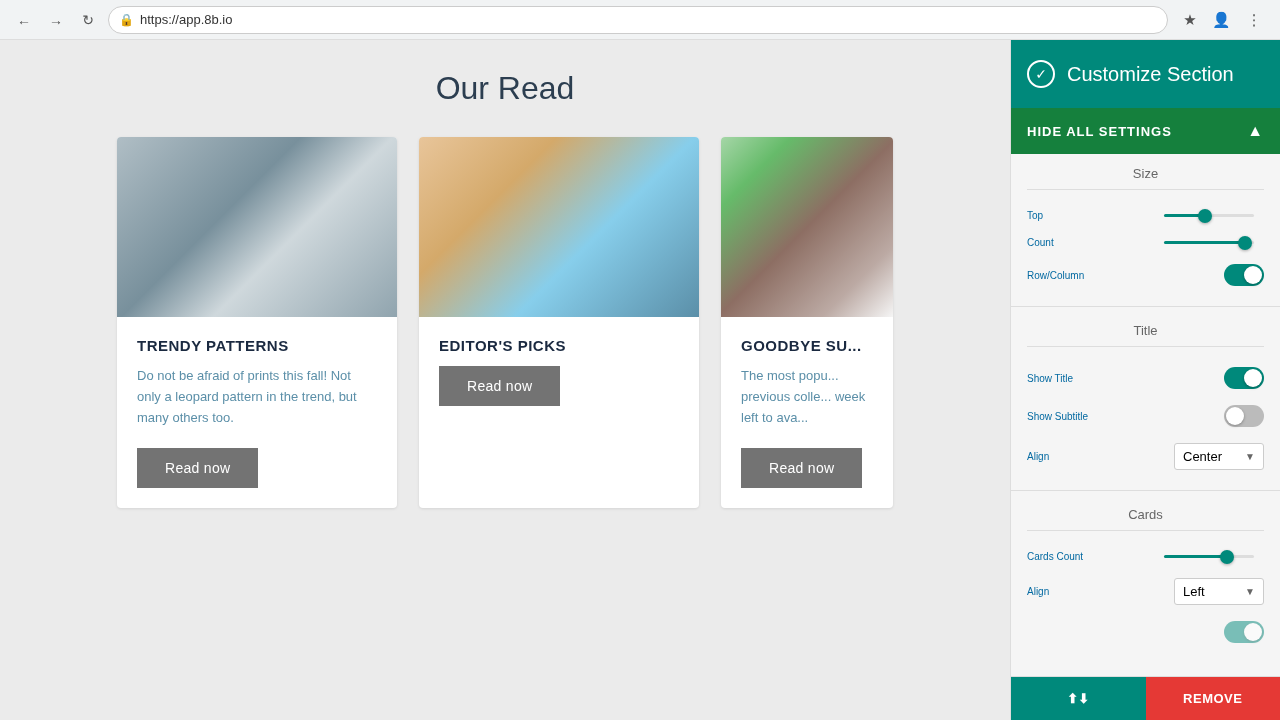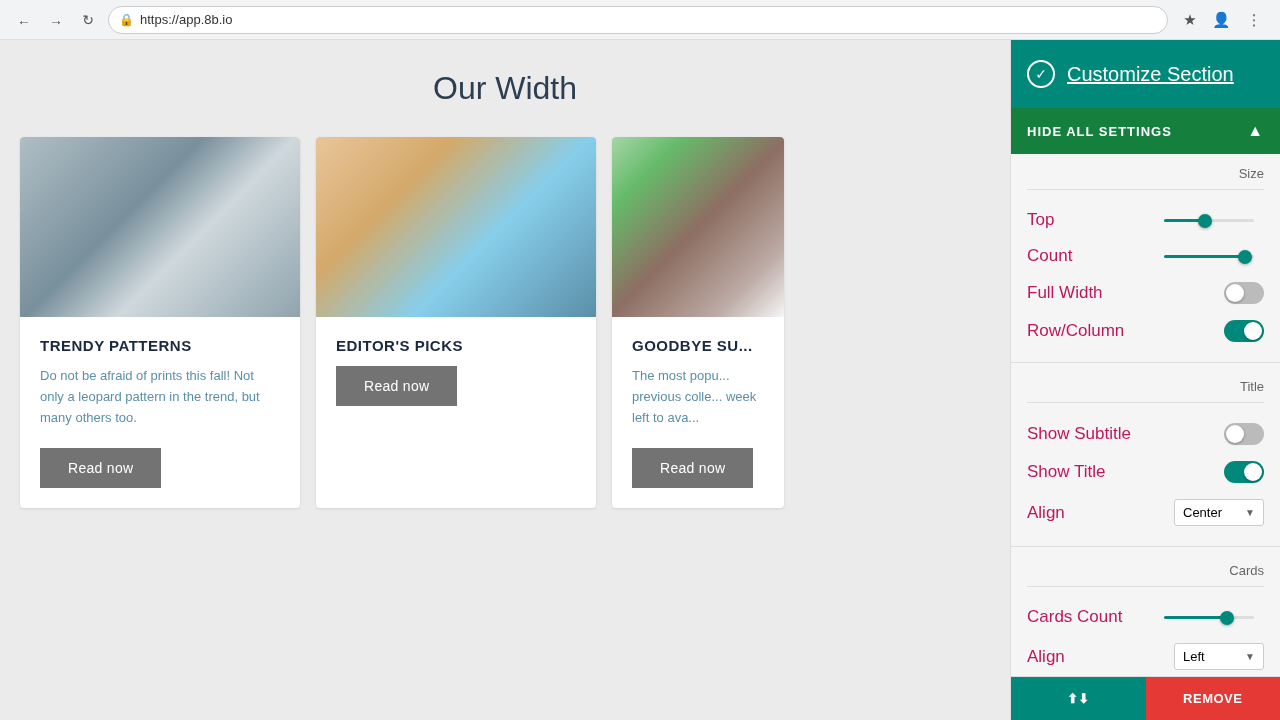--- a/index.html
+++ b/index.html
@@ -68,22 +68,22 @@
     }
     .blog-title {
       text-align: center;
       font-size: 32px;
       font-weight: 400;
       color: #2c3e50;
       margin-bottom: 30px;
     }
     .cards-container {
       display: flex;
-      gap: 16px;
-      justify-content: flex-start;
+      gap: 22px;
+      justify-content: center;
     }
     .card {
       background: white;
       border-radius: 4px;
       overflow: hidden;
       width: 280px;
       flex-shrink: 0;
       box-shadow: 0 1px 3px rgba(0,0,0,0.1);
     }
     .card-image-placeholder {
@@ -146,21 +146,20 @@
     .check-icon {
       width: 28px; height: 28px;
       border: 2px solid white;
       border-radius: 50%;
       display: flex; align-items: center; justify-content: center;
       font-size: 14px;
     }
     .panel-header-title {
       font-size: 20px;
       font-weight: 500;
-      text-decoration: underline;
     }
 
     
     .hide-settings-btn {
       background: #15803d;
       color: white;
       border: none;
       width: 100%;
       padding: 14px 16px;
       font-size: 13px;
@@ -177,37 +176,37 @@
     
     .panel-content {
       flex: 1;
       overflow-y: auto;
       padding: 0;
     }
     .panel-section {
       padding: 12px 16px 8px;
     }
     .section-label {
-      text-align: right;
+      text-align: center;
       font-size: 13px;
       color: #666;
       margin-bottom: 12px;
       padding-bottom: 8px;
       border-bottom: 1px solid #ddd;
     }
 
     .setting-row {
       display: flex;
       align-items: center;
       justify-content: space-between;
       padding: 8px 0;
     }
     .setting-label {
-      font-size: 17px;
-      color: #be185d;
+      font-size: 10px;
+      color: #0369a1;
     }
 
     
     .slider-container {
       display: flex;
       align-items: center;
       width: 100px;
     }
     .slider-track {
       width: 90px;
@@ -327,21 +326,21 @@
   <div class="browser-actions">
     <button class="browser-action-btn">★</button>
     <button class="browser-action-btn">👤</button>
     <button class="browser-action-btn">⋮</button>
   </div>
 </div>
 
 <div class="main-area">
 
   <div class="blog-section">
-    <h1 class="blog-title">Our Width</h1>
+    <h1 class="blog-title">Our Read</h1>
     <div class="cards-container">
 
       <div class="card">
         <div class="card-image-placeholder card-img-1"></div>
         <div class="card-body">
           <div class="card-title">TRENDY PATTERNS</div>
           <div class="card-text">Do not be afraid of prints this fall! Not only a leopard pattern in the trend, but many others too.</div>
           <button class="read-now-btn">Read now</button>
         </div>
       </div>
@@ -398,50 +397,44 @@
         <div class="setting-row">
           <span class="setting-label">Count</span>
           <div class="slider-container">
             <div class="slider-track">
               <div class="slider-fill" style="width: 90%;"></div>
               <div class="slider-thumb" style="left: 90%;"></div>
             </div>
           </div>
         </div>
 
-        <div class="setting-row">
-          <span class="setting-label">Full Width</span>
-          <div class="toggle off">
-            <div class="toggle-knob"></div>
-          </div>
-        </div>
 
         <div class="setting-row">
           <span class="setting-label">Row/Column</span>
           <div class="toggle on">
             <div class="toggle-knob"></div>
           </div>
         </div>
       </div>
 
       <hr class="divider">
 
       <div class="panel-section">
         <div class="section-label">Title</div>
 
         <div class="setting-row">
+          <span class="setting-label">Show Title</span>
+          <div class="toggle on">
+            <div class="toggle-knob"></div>
+          </div>
+        </div>
+
+        <div class="setting-row">
           <span class="setting-label">Show Subtitle</span>
           <div class="toggle off">
-            <div class="toggle-knob"></div>
-          </div>
-        </div>
-
-        <div class="setting-row">
-          <span class="setting-label">Show Title</span>
-          <div class="toggle on">
             <div class="toggle-knob"></div>
           </div>
         </div>
 
         <div class="setting-row">
           <span class="setting-label">Align</span>
           <div class="dropdown-select">
             <span>Center</span>
             <span class="dropdown-arrow">▼</span>
           </div>

